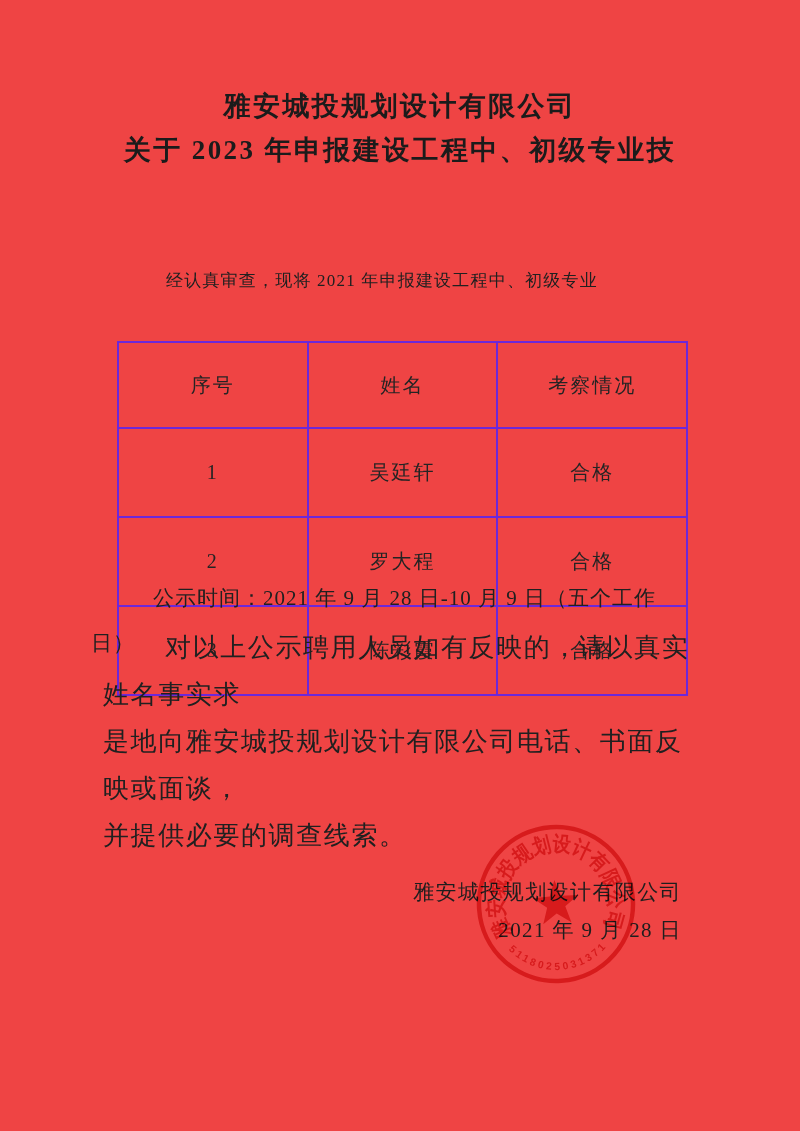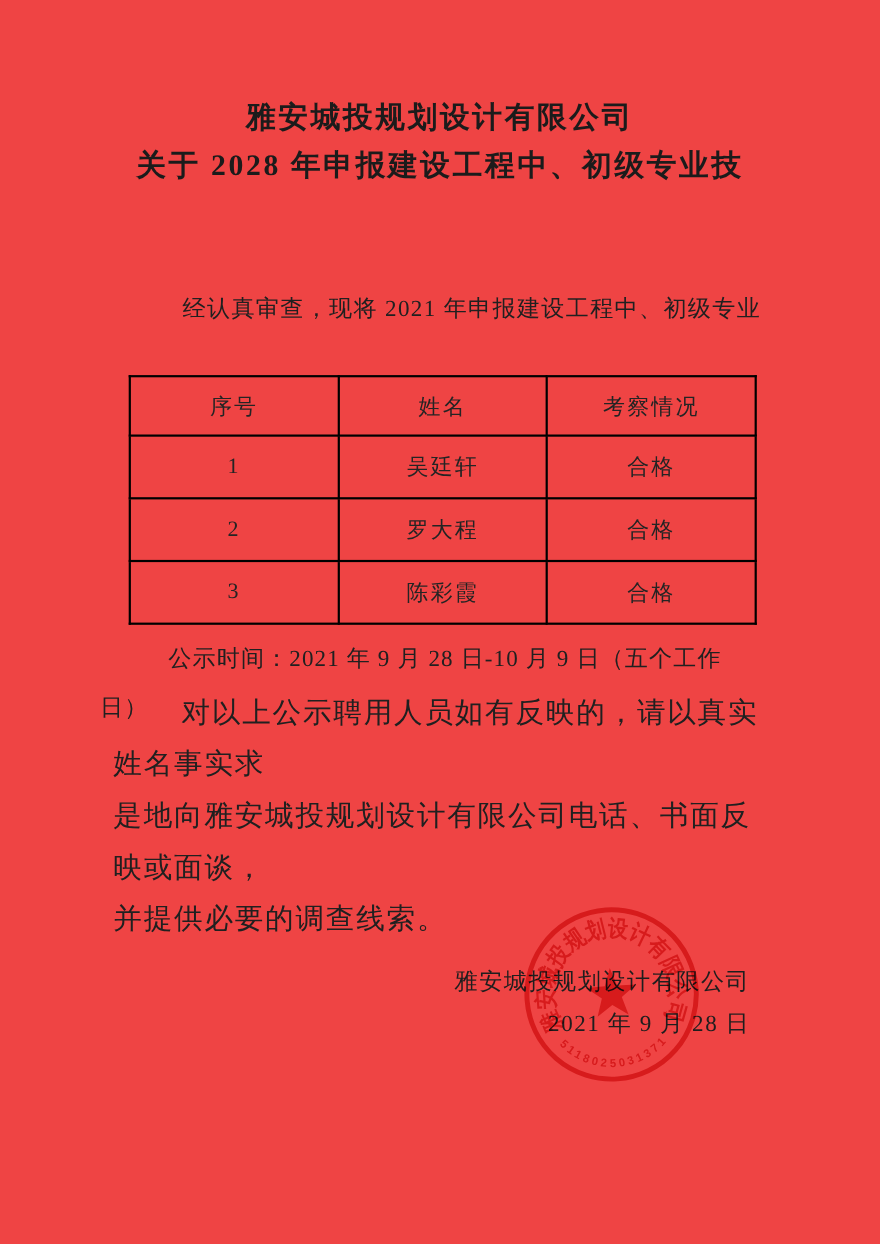--- a/index.html
+++ b/index.html
@@ -16,32 +16,32 @@
   
   .title {
     position:absolute; top:84px; left:0; width:800px;
     text-align:center;
     font-size:27px; font-weight:700; line-height:44px;
     letter-spacing:2.4px; color:#1b1b1b;
   }
   
   .intro {
     position:absolute; top:258px; left:104px; width:596px;
-    font-size:21px; line-height:45px; letter-spacing:1.2px; color:#202020;
+    font-size:17px; line-height:45px; letter-spacing:1.2px; color:#202020;
   }
   .indent { text-indent:62px; }
   
   .roster {
     position:absolute; top:341px; left:117px; width:571px;
     border-collapse:collapse; table-layout:fixed;
     text-align:center; font-size:20px; color:#242424;
   }
   .roster th, .roster td {
-    border:2px solid #000000; font-weight:400;
-    letter-spacing:2px; padding:0;
+    border:2px solid #6d28d9; font-weight:400;
+    letter-spacing:2px; padding:16px;
   }
   .roster thead th { height:52px; }
   .roster tbody td { height:55px; }
   
   .notice {
     position:absolute; top:576px; left:91px; width:600px;
     font-size:21px; line-height:45px; text-indent:62px;
     letter-spacing:1px; color:#202020;
   }
   
@@ -67,21 +67,21 @@
   .seal-number { font-size:10.5px; font-weight:700; letter-spacing:3px;
     font-family:"Liberation Sans","DejaVu Sans",sans-serif; }
 </style>
 </head>
 <body>
 
 <div class="page">
 
   <header class="title">
     <div>雅安城投规划设计有限公司</div>
-    <div>关于 2028 年申报建设工程中、初级专业技</div>
+    <div>关于 2023 年申报建设工程中、初级专业技</div>
   </header>
 
   <section class="intro">
     <div class="indent">经认真审查，现将 2021 年申报建设工程中、初级专业</div>
   </section>
 
   <table class="roster">
     <thead>
       <tr>
         <th>序号</th>

